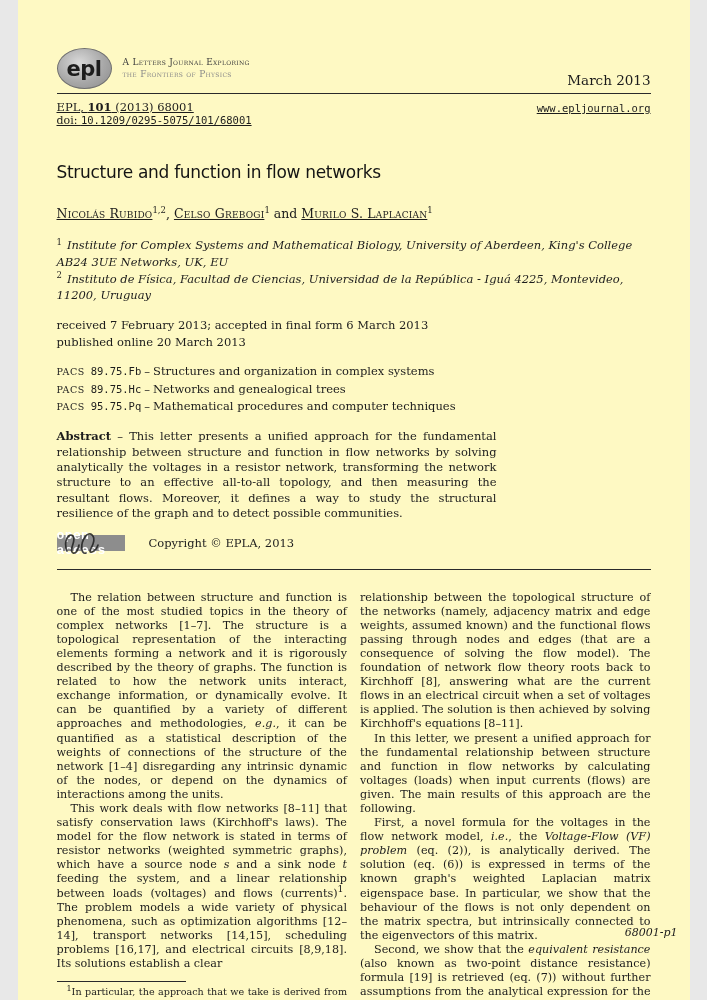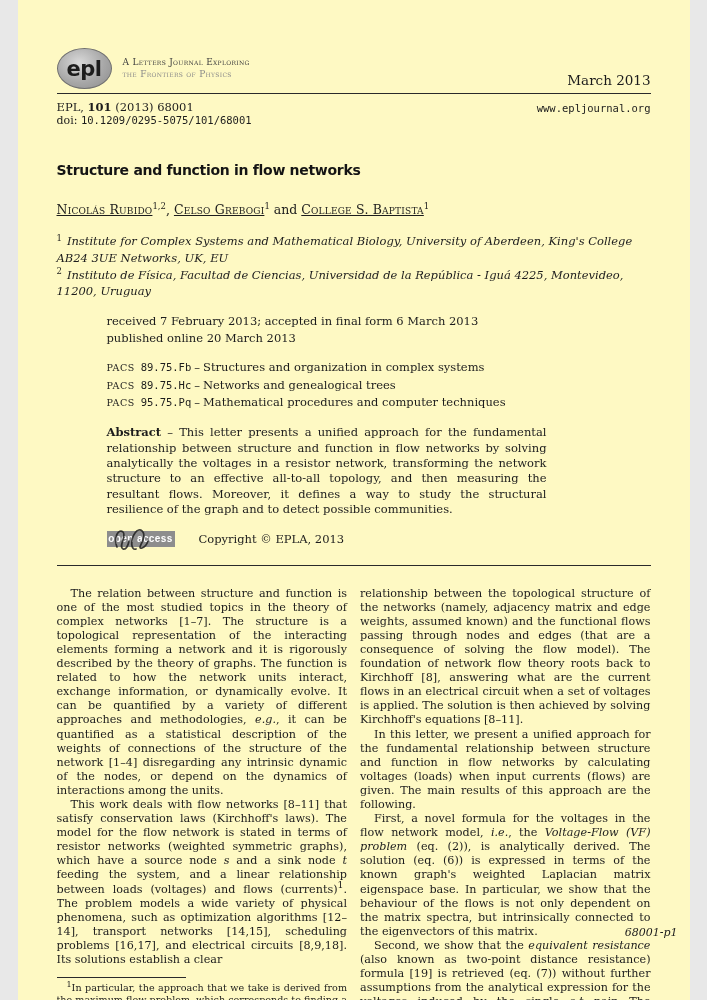--- a/index.html
+++ b/index.html
@@ -22,52 +22,52 @@
     display:flex; align-items:center; justify-content:center;
     font-family:"DejaVu Sans","Liberation Sans",sans-serif;
     font-weight:bold; font-size:21px; color:#1d1d1d; letter-spacing:-0.5px;
   }
   .tagline { font-variant:small-caps; font-size:9px; line-height:1.3; letter-spacing:0.3px; }
   .tagline-1 { color:#3e3e3e; }
   .tagline-2 { color:#8a8a8a; }
   .issue-date { font-size:13.5px; padding-bottom:1px;margin-top:32px; }
 
   
-  .citation-row { display:flex; justify-content:space-between; margin-top:6px; }
+  .citation-row { display:flex; justify-content:space-between; margin-top:6px;text-decoration:underline; }
   .citation-line { font-size:11.5px; line-height:1.25; }
   .doi-line { font-size:11px; }
   .tt { font-family:"DejaVu Sans Mono","Liberation Mono",monospace; font-size:10.5px; }
   .bd { font-weight:bold; }
   .it { font-style:italic; }
   .website { font-family:"DejaVu Sans Mono","Liberation Mono",monospace; font-size:10.5px; padding-top:2px; }
 
   
   .article-title {
     margin-top:35px;
     font-family:"DejaVu Sans","Liberation Sans",sans-serif;
-    font-weight:bold; font-size:14px; letter-spacing:-0.3px; color:#141414;
+    font-weight:normal; font-size:17px; letter-spacing:-0.3px; color:#141414;
   }
   .authors { margin-top:24px; font-size:12.5px; }
   .authors .sc { font-variant:small-caps; letter-spacing:0.2px;text-decoration:underline; }
   .authors sup, .affiliations sup { font-size:8.5px; }
   .affiliations { margin-top:16px; font-size:11.5px; line-height:1.45; }
   .aff-line sup { margin-right:5px; font-style:normal; }
-  .indent-block { margin-left:50px; }
+  .indent-block { }
   .dates { margin-top:13px; font-size:11.5px; line-height:1.45; }
   .pacs { margin-top:13px; font-size:11.5px; line-height:1.5; }
   .pacs-row .pacs-label { font-size:9.5px; letter-spacing:0.5px; margin-right:6px; }
   .pacs-row .pacs-code { font-family:"DejaVu Sans Mono","Liberation Mono",monospace; font-size:10.5px; }
   .pacs-row .pacs-dash { margin:0 3px; }
   .abstract { margin-top:14px; width:440px; font-size:11.5px; line-height:1.34; text-align:justify; }
   .abstract-label { font-weight:bold; }
   .access-row { margin-top:13px; display:flex; align-items:center; gap:24px; }
   .oa-badge { position:relative; width:68px; height:16px; background:#8d8d8d;
               display:flex; align-items:center; justify-content:center; }
-  .oa-badge .oa-text { font-family:Liberation Sans, sans-serif;
-              font-size:10px; font-weight:bold; color:#ffffff; letter-spacing:0.4px; }
+  .oa-badge .oa-text { font-family:Liberation Mono, monospace;
+              font-size:13px; font-weight:bold; color:#ffffff; letter-spacing:0.4px; }
   .oa-badge svg { position:absolute; left:2px; top:-8px; }
   .copyright { font-size:11.5px; }
 
   
   .body-rule { border:none; border-top:1.2px solid #2a2a2a; margin-top:18px; }
   .columns { display:flex; gap:13px; margin-top:21px; height:448px; overflow:hidden; }
   .col { width:308px; font-size:11.2px; line-height:14.1px; text-align:justify; }
   .col p { text-indent:14px; }
   .col p.noindent { text-indent:0; }
   .footnote-rule { border:none; border-top:1px solid #2a2a2a; width:129px; margin:10px 0 4px 0; }
@@ -99,21 +99,21 @@
     <div class="citation-row">
       <div>
         <div class="citation-line"><span>EPL, </span><span class="bd">101</span><span> (2013) 68001</span></div>
         <div class="doi-line"><span>doi: </span><span class="tt">10.1209/0295-5075/101/68001</span></div>
       </div>
       <div class="website">www.epljournal.org</div>
     </div>
 
     <h1 class="article-title">Structure and function in flow networks</h1>
 
-    <div class="authors"><span class="sc">Nicolás Rubido</span><sup>1,2</sup><span>, </span><span class="sc">Celso Grebogi</span><sup>1</sup><span> and </span><span class="sc">College S. Baptista</span><sup>1</sup></div>
+    <div class="authors"><span class="sc">Nicolás Rubido</span><sup>1,2</sup><span>, </span><span class="sc">Celso Grebogi</span><sup>1</sup><span> and </span><span class="sc">Murilo S. Laplacian</span><sup>1</sup></div>
 
     <div class="affiliations">
         <div class="aff-line"><sup>1</sup><span class="it">Institute for Complex Systems and Mathematical Biology, University of Aberdeen, King's College</span></div>
         <div><span class="it">AB24 3UE Networks, UK, EU</span></div>
         <div class="aff-line"><sup>2</sup><span class="it">Instituto de Física, Facultad de Ciencias, Universidad de la República - Iguá 4225, Montevideo, 11200, Uruguay</span></div>
       </div>
 
     <div class="indent-block">
       <div class="dates">
         <div>received 7 February 2013; accepted in final form 6 March 2013</div>

